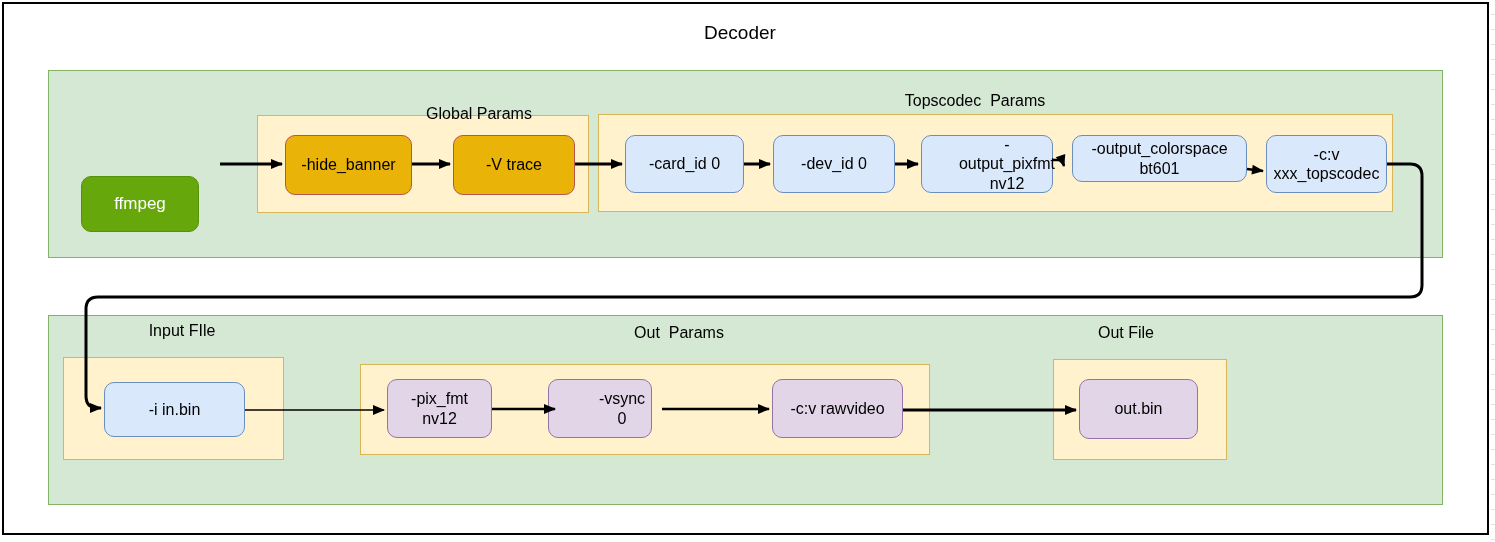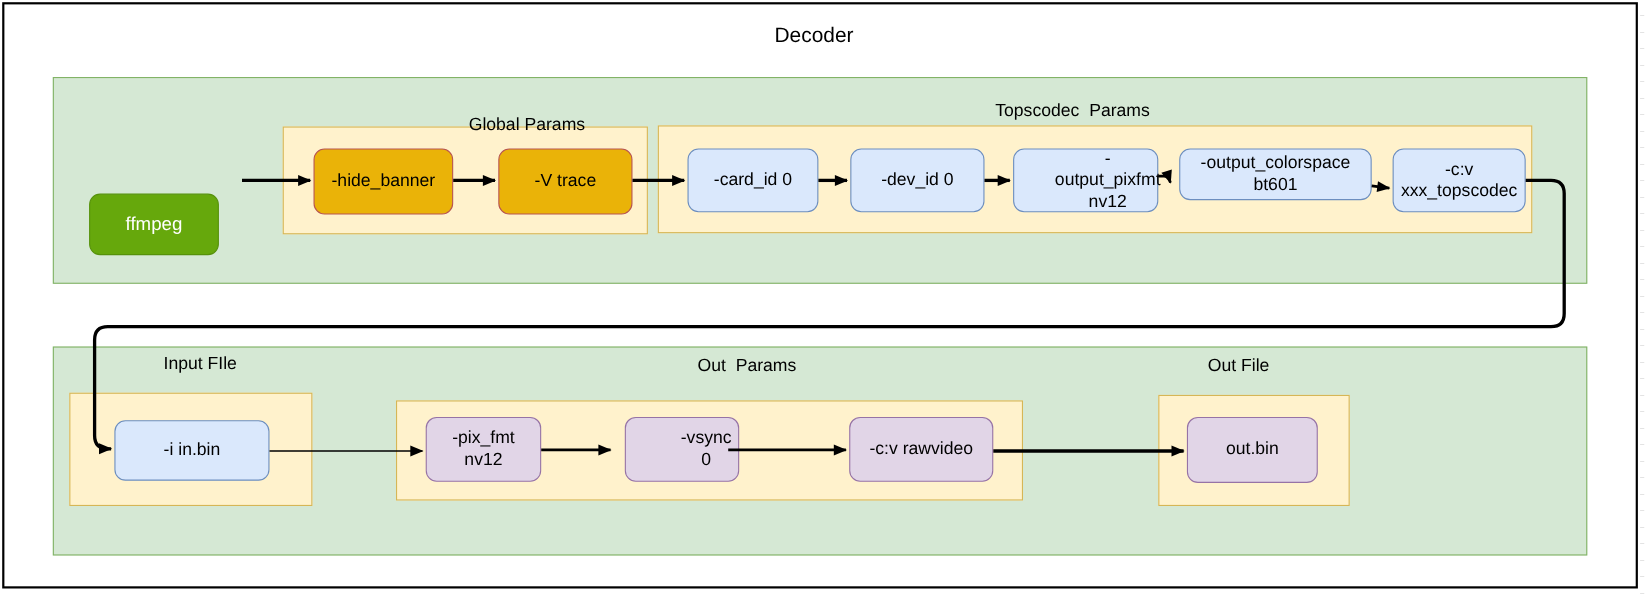--- a/index.html
+++ b/index.html
@@ -68,21 +68,21 @@
 <div class="container" style="left:48px;top:315px;width:1395px;height:190px;"></div>
 
 <div class="group" style="left:63px;top:357px;width:221px;height:103px;"></div>
 <div class="section-label" style="left:182px;top:322px;">Input FIle</div>
 <div class="node blue" style="left:104px;top:382px;width:141px;height:55px;">-i in.bin</div>
 
 <div class="group" style="left:360px;top:364px;width:570px;height:91px;"></div>
 <div class="section-label" style="left:679px;top:324px;">Out  Params</div>
 <div class="node purple" style="left:387px;top:379px;width:105px;height:59px;text-align:center;">-pix_fmt
 nv12</div>
-<div class="node purple" style="left:568px;top:379px;width:104px;height:59px;padding-left:44px;">-vsync 0</div>
+<div class="node purple" style="left:548px;top:379px;width:104px;height:59px;padding-left:44px;">-vsync 0</div>
 <div class="node purple" style="left:772px;top:379px;width:131px;height:59px;">-c:v rawvideo</div>
 
 <div class="group" style="left:1053px;top:359px;width:174px;height:101px;"></div>
 <div class="section-label" style="left:1126px;top:324px;">Out File</div>
 <div class="node purple" style="left:1079px;top:379px;width:119px;height:60px;">out.bin</div>
 
 <svg class="edges" width="1495" height="542">
   <defs>
     <marker id="arr" markerUnits="userSpaceOnUse" markerWidth="14" markerHeight="12" refX="12" refY="6" orient="auto">
       <path d="M1,1 L13,6 L1,11 Z" fill="#000"></path>

